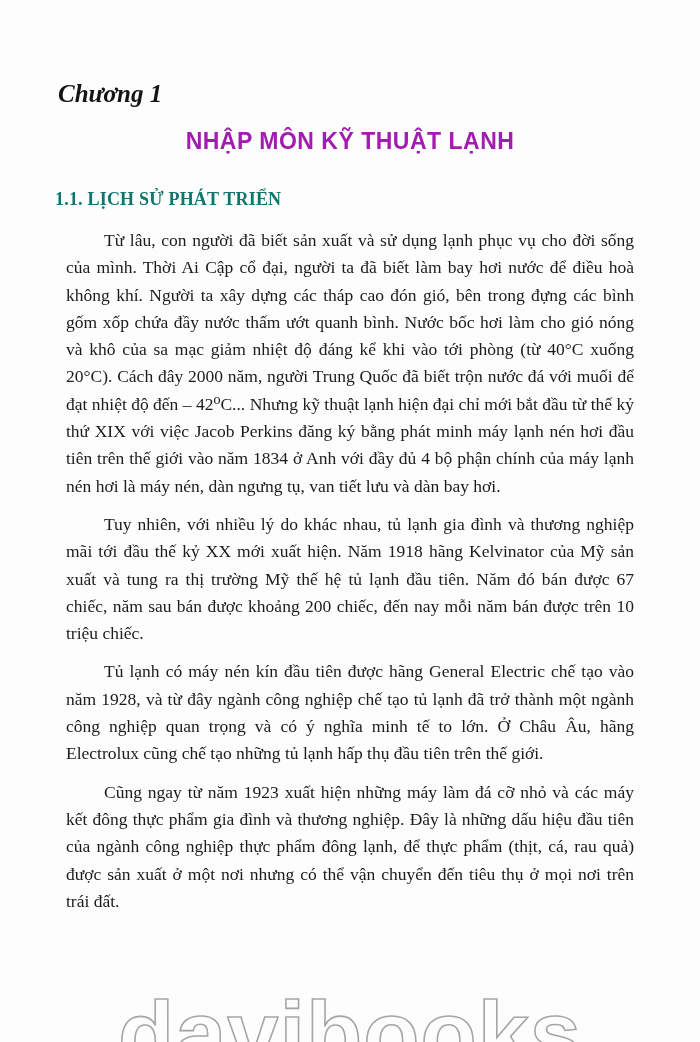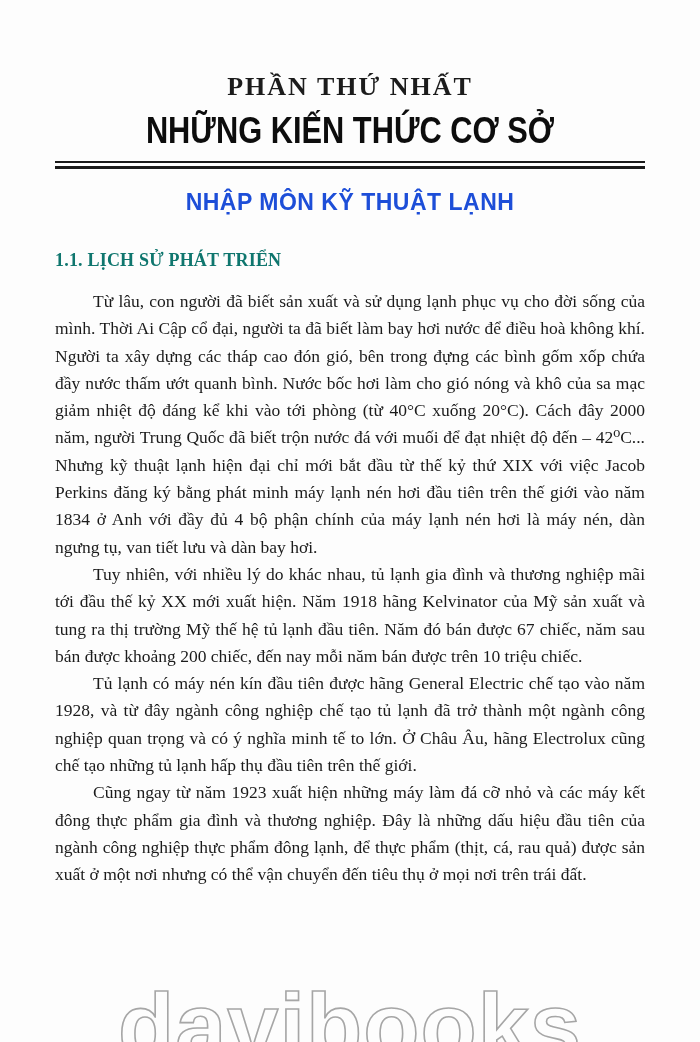--- a/index.html
+++ b/index.html
@@ -54,39 +54,39 @@
     font-size: 25px;
     color: #141414;
   }
   .chapter-title {
     margin-top: 20px;
     text-align: center;
     font-family: "Liberation Sans", "DejaVu Sans", sans-serif;
     font-weight: bold;
     font-size: 23px;
     letter-spacing: 0.5px;
-    color: #1d4ed8;
+    color: #a21caf;
   }
   .section-heading {
     margin: 34px 0 0 55px;
     font-weight: bold;
     font-size: 18px;
     letter-spacing: 0.2px;
     color: #0f766e;
   }
   
   .body-text {
     margin: 17px 55px 0 55px;
     font-size: 17.5px;
     line-height: 27.3px;
     text-align: justify;
     color: #1b1b1b;
   }
   .body-text p {
-    margin: 0;
+    margin: 11px;
     text-indent: 38px;
   }
   
   .watermark {
     position: absolute;
     left: 0;
     right: 0;
     top: 908px;
     text-align: center;
     pointer-events: none;
@@ -100,26 +100,22 @@
     color: rgba(255,255,255,0);
     -webkit-text-stroke: 1.6px #a6a6a6;
     text-stroke: 1.6px #a6a6a6;
   }
 </style>
 </head>
 <body>
 
 <div class="page">
 
-  <div class="part-header">
-    <div class="part-label">PHẦN THỨ NHẤT</div>
-    <div class="part-title">NHỮNG KIẾN THỨC CƠ SỞ</div>
-    <div class="double-rule"></div>
-  </div>
 
+  <div class="chapter-label">Chương 1</div>
 
   <div class="chapter-title">NHẬP MÔN KỸ THUẬT LẠNH</div>
 
   <div class="section-heading">1.1. LỊCH SỬ PHÁT TRIỂN</div>
 
   <div class="body-text">
     <p>Từ lâu, con người đã biết sản xuất và sử dụng lạnh phục vụ cho đời sống của mình. Thời Ai Cập cổ đại, người ta đã biết làm bay hơi nước để điều hoà không khí. Người ta xây dựng các tháp cao đón gió, bên trong đựng các bình gốm xốp chứa đầy nước thấm ướt quanh bình. Nước bốc hơi làm cho gió nóng và khô của sa mạc giảm nhiệt độ đáng kể khi vào tới phòng (từ 40°C xuống 20°C). Cách đây 2000 năm, người Trung Quốc đã biết trộn nước đá với muối để đạt nhiệt độ đến – 42⁰C... Nhưng kỹ thuật lạnh hiện đại chỉ mới bắt đầu từ thế kỷ thứ XIX với việc Jacob Perkins đăng ký bằng phát minh máy lạnh nén hơi đầu tiên trên thế giới vào năm 1834 ở Anh với đầy đủ 4 bộ phận chính của máy lạnh nén hơi là máy nén, dàn ngưng tụ, van tiết lưu và dàn bay hơi.</p>
     <p>Tuy nhiên, với nhiều lý do khác nhau, tủ lạnh gia đình và thương nghiệp mãi tới đầu thế kỷ XX mới xuất hiện. Năm 1918 hãng Kelvinator của Mỹ sản xuất và tung ra thị trường Mỹ thế hệ tủ lạnh đầu tiên. Năm đó bán được 67 chiếc, năm sau bán được khoảng 200 chiếc, đến nay mỗi năm bán được trên 10 triệu chiếc.</p>
     <p>Tủ lạnh có máy nén kín đầu tiên được hãng General Electric chế tạo vào năm 1928, và từ đây ngành công nghiệp chế tạo tủ lạnh đã trở thành một ngành công nghiệp quan trọng và có ý nghĩa minh tế to lớn. Ở Châu Âu, hãng Electrolux cũng chế tạo những tủ lạnh hấp thụ đầu tiên trên thế giới.</p>
     <p>Cũng ngay từ năm 1923 xuất hiện những máy làm đá cỡ nhỏ và các máy kết đông thực phẩm gia đình và thương nghiệp. Đây là những dấu hiệu đầu tiên của ngành công nghiệp thực phẩm đông lạnh, để thực phẩm (thịt, cá, rau quả) được sản xuất ở một nơi nhưng có thể vận chuyển đến tiêu thụ ở mọi nơi trên trái đất.</p>

